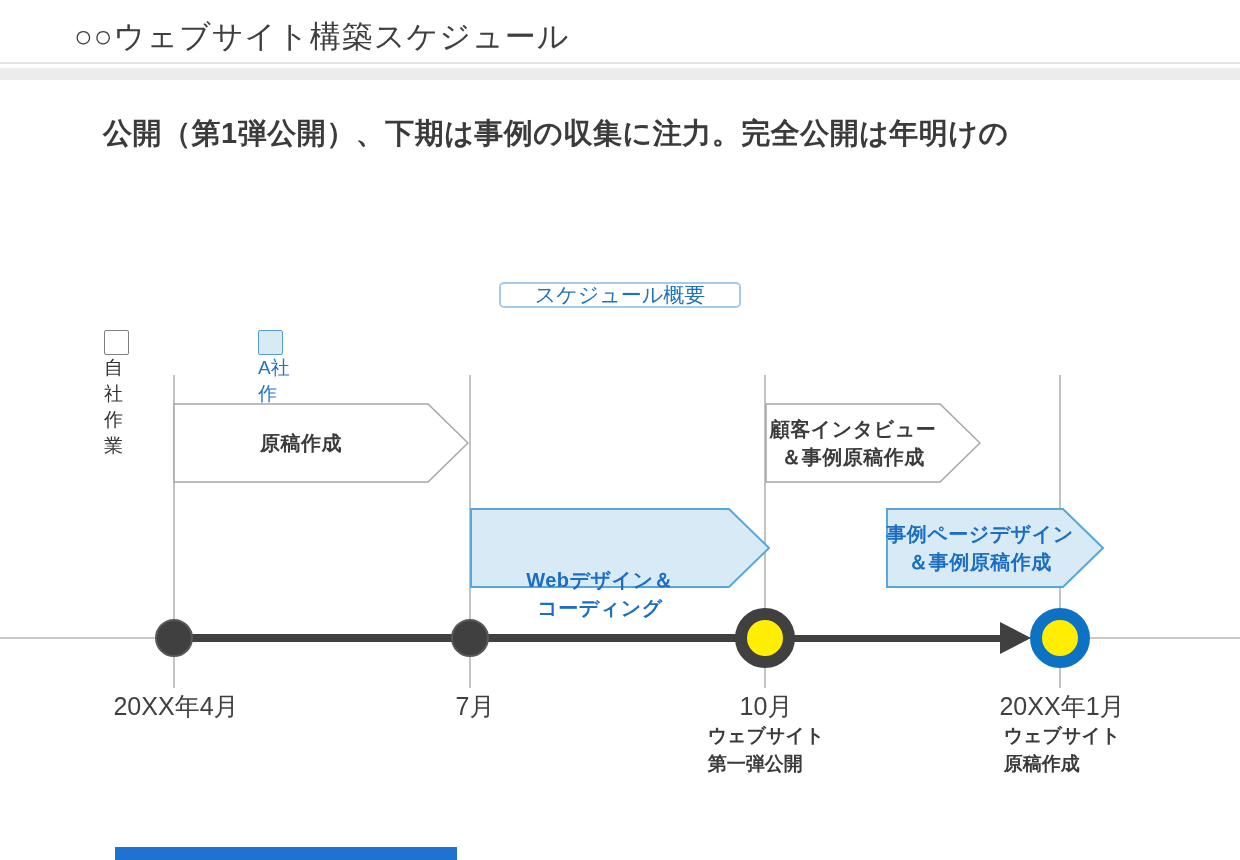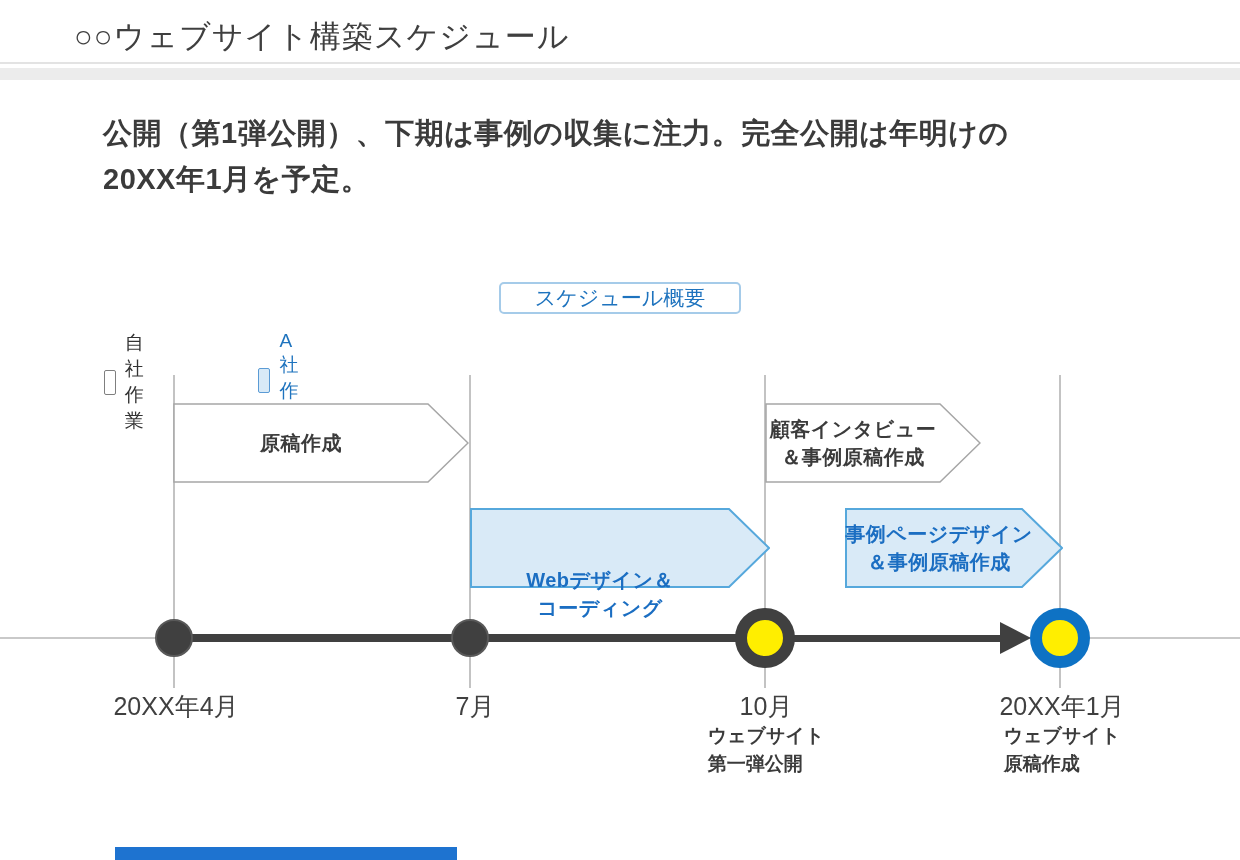--- a/index.html
+++ b/index.html
@@ -42,34 +42,34 @@
     font-size: 29px;
     font-weight: bold;
     color: #3b3b3b;
     line-height: 46px;
     letter-spacing: 0.5px;
   }
   
   .overview-btn {
     position: absolute;
     left: 499px; top: 282px;
-    width: 242px; height: 32px;
+    width: 242px; height: 26px;
     border: 2px solid #a5cbe9;
     border-radius: 5px;
     background: #ffffff;
     color: #1e73be;
     font-size: 21px;
     display: flex;
     align-items: center;
     justify-content: center;
     cursor: pointer;
   }
   
   .legend { position: absolute; left: 104px; top: 330px; height: 28px; }
-  .legend-item { position: absolute; display: flex; align-items: center; }
+  .legend-item { position: absolute; display: flex; align-items: center; flex-direction: column; }
   .legend-item.self { left: 0; }
   .legend-item.partner { left: 154px; }
   .legend-swatch {
     width: 25px; height: 25px;
     margin-right: 9px;
   }
   .legend-swatch.self { background: #ffffff; border: 1.5px solid #7f7f7f; border-radius: 2px; }
   .legend-swatch.partner { background: #d9eaf7; border: 1.5px solid #5b9bd5; border-radius: 2px; }
   .legend-label { font-size: 19px; }
   .legend-label.self { color: #333333; }
@@ -174,21 +174,20 @@
 <body>
 
 <div class="page">
 
   <div class="page-title">○○ウェブサイト構築スケジュール</div>
   <div class="header-rule-thin"></div>
   <div class="header-rule-band"></div>
 
   <div class="intro">
     <div>公開（第1弾公開）、下期は事例の収集に注力。完全公開は年明けの</div>
-    <div>20XX年1月を予定。</div>
   </div>
 
   <div class="overview-btn">
     <span>スケジュール概要</span>
   </div>
 
   <div class="legend">
     <div class="legend-item self">
       <span class="legend-swatch self"></span>
       <span class="legend-label self">自社作業</span>
@@ -226,21 +225,21 @@
   <div class="banner" style="left:470px; top:508px;">
     <svg width="300" height="80" viewBox="0 0 300 80">
       <polygon points="1,1 259,1 299,40 259,79 1,79" fill="#d9eaf7" stroke="#56a8dc" stroke-width="2"></polygon>
     </svg>
     <div class="banner-text partner" style="left:0; top:0; width:260px; height:80px;margin-top:46px;">
       <div>Webデザイン＆</div>
       <div>コーディング</div>
     </div>
   </div>
 
-  <div class="banner" style="left:845px; top:508px;text-decoration:underline;">
+  <div class="banner" style="left:886px; top:508px;text-decoration:underline;">
     <svg width="218" height="80" viewBox="0 0 218 80">
       <polygon points="1,1 177,1 217,40 177,79 1,79" fill="#d9eaf7" stroke="#56a8dc" stroke-width="2"></polygon>
     </svg>
     <div class="banner-text partner" style="left:0; top:0; width:188px; height:80px;">
       <div>事例ページデザイン</div>
       <div>＆事例原稿作成</div>
     </div>
   </div>
 
   <div class="hline-thin"></div>

